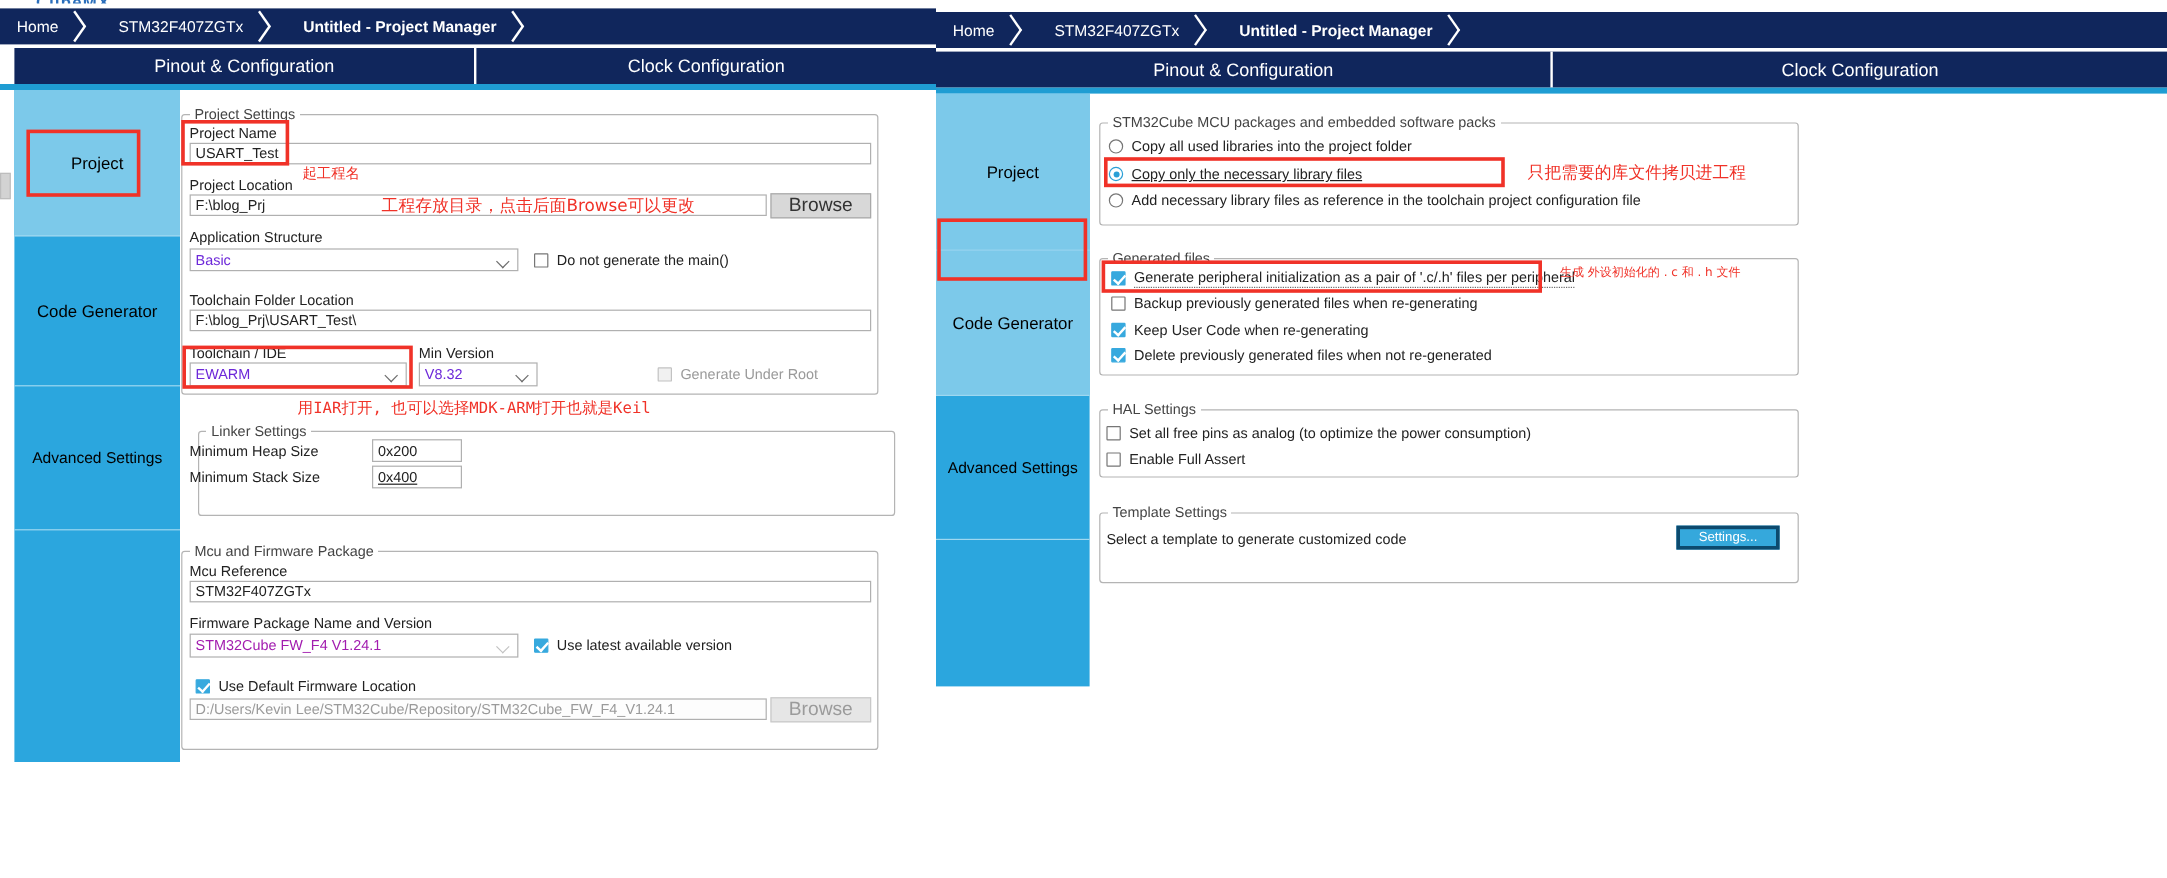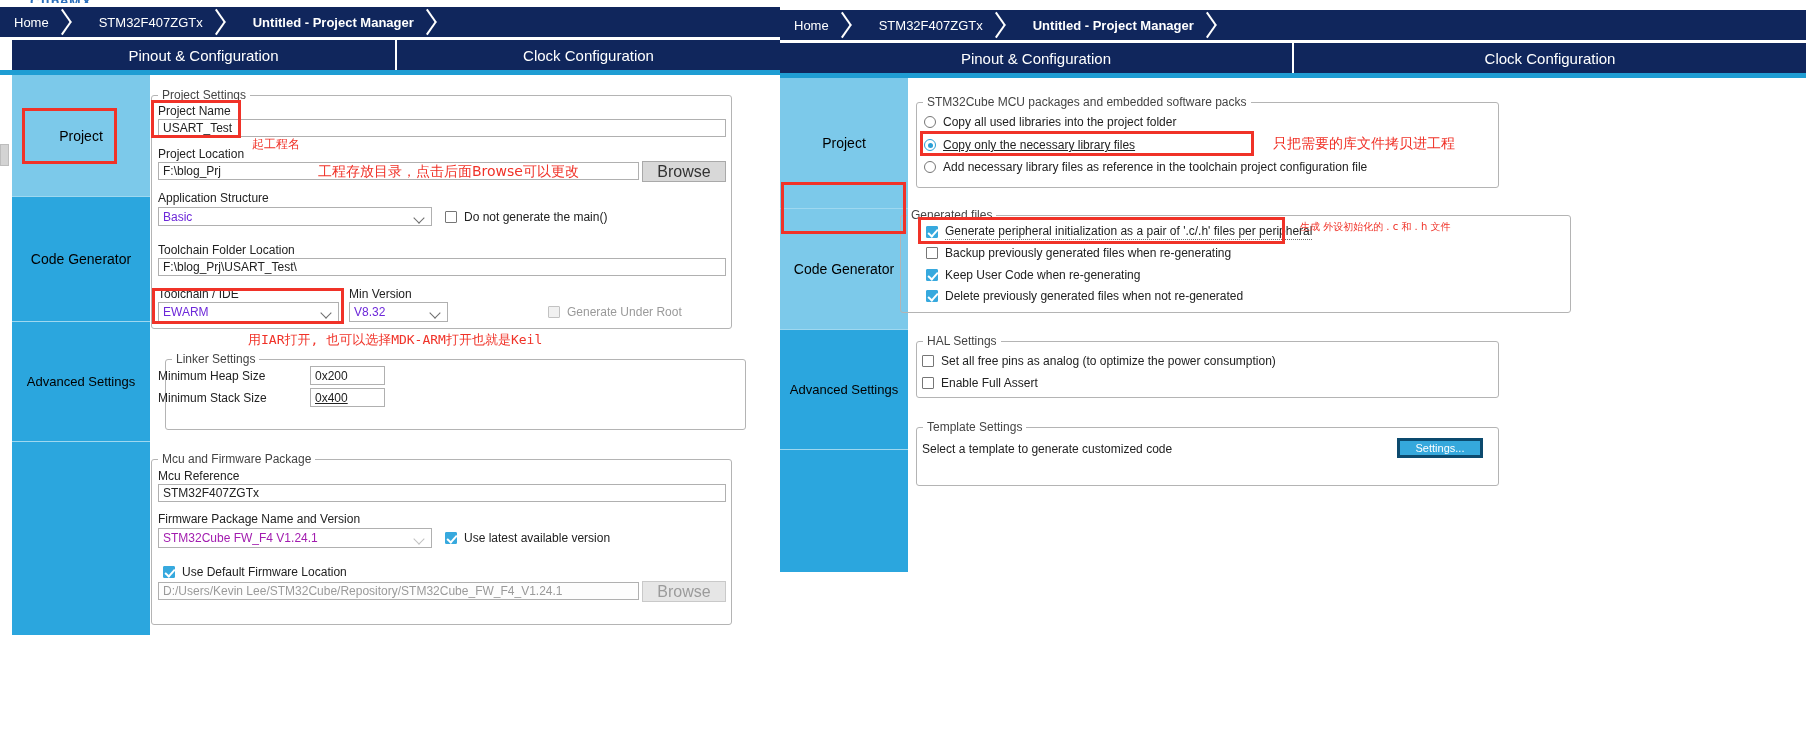--- a/index.html
+++ b/index.html
@@ -353,21 +353,21 @@
   </div>
   <div class="row" style="left:144px;top:138px;text-decoration:underline;">
     <span class="rdo selected"></span>
     <span>Copy only the necessary library files</span>
   </div>
   <div class="row" style="left:144px;top:160px;">
     <span class="rdo"></span>
     <span>Add necessary library files as reference in the toolchain project configuration file</span>
   </div>
 
-  <fieldset class="gb" style="left:120px;top:208px;width:671px;height:105px;">
+  <fieldset class="gb" style="left:136px;top:208px;width:583px;height:105px;">
     <legend>Generated files</legend>
   </fieldset>
   <div class="row" style="left:146px;top:224px;">
     <span class="cbx checked"></span>
     <span class="underline-dotted">Generate peripheral initialization as a pair of '.c/.h' files per peripheral</span>
   </div>
   <div class="row" style="left:146px;top:246px;">
     <span class="cbx"></span>
     <span>Backup previously generated files when re-generating</span>
   </div>

